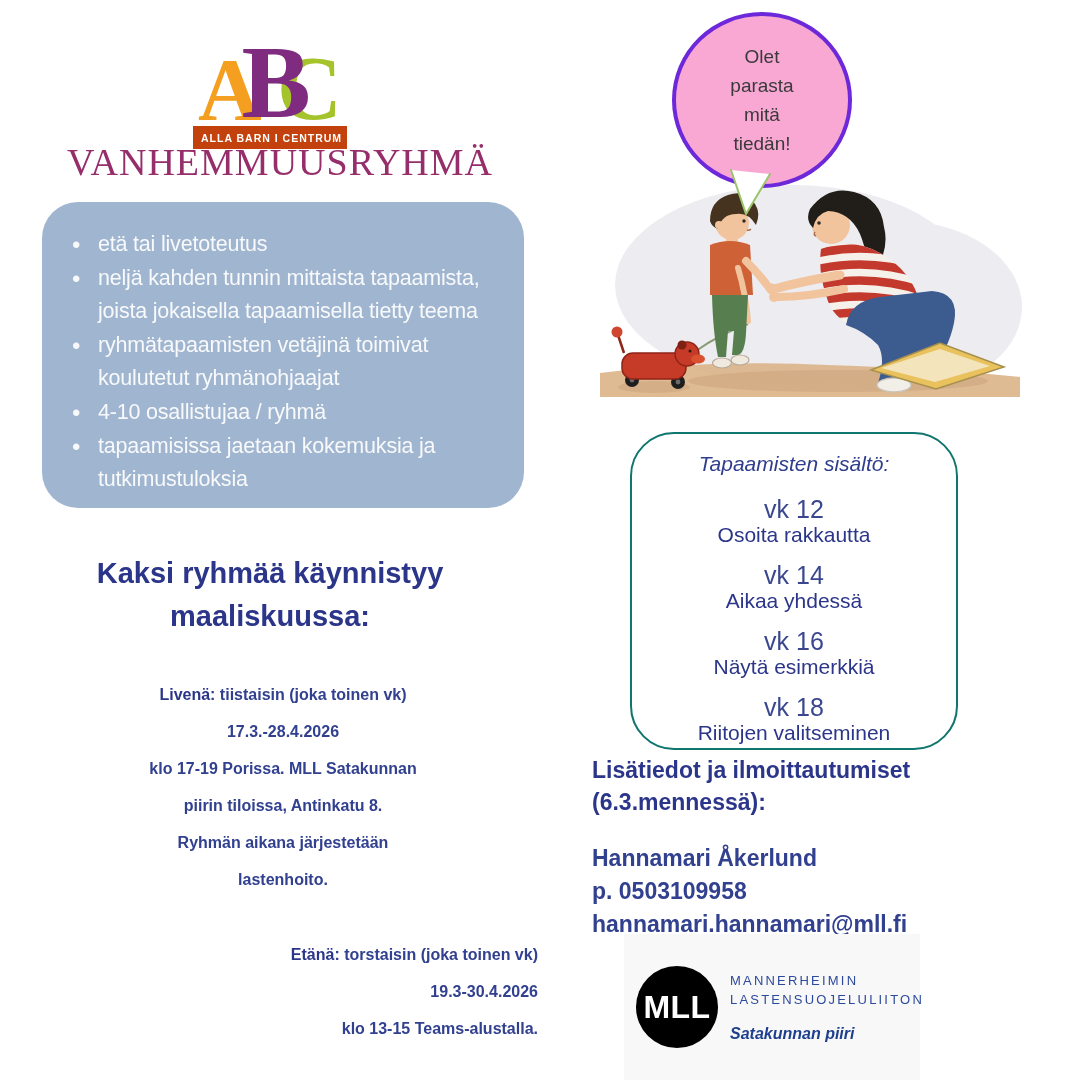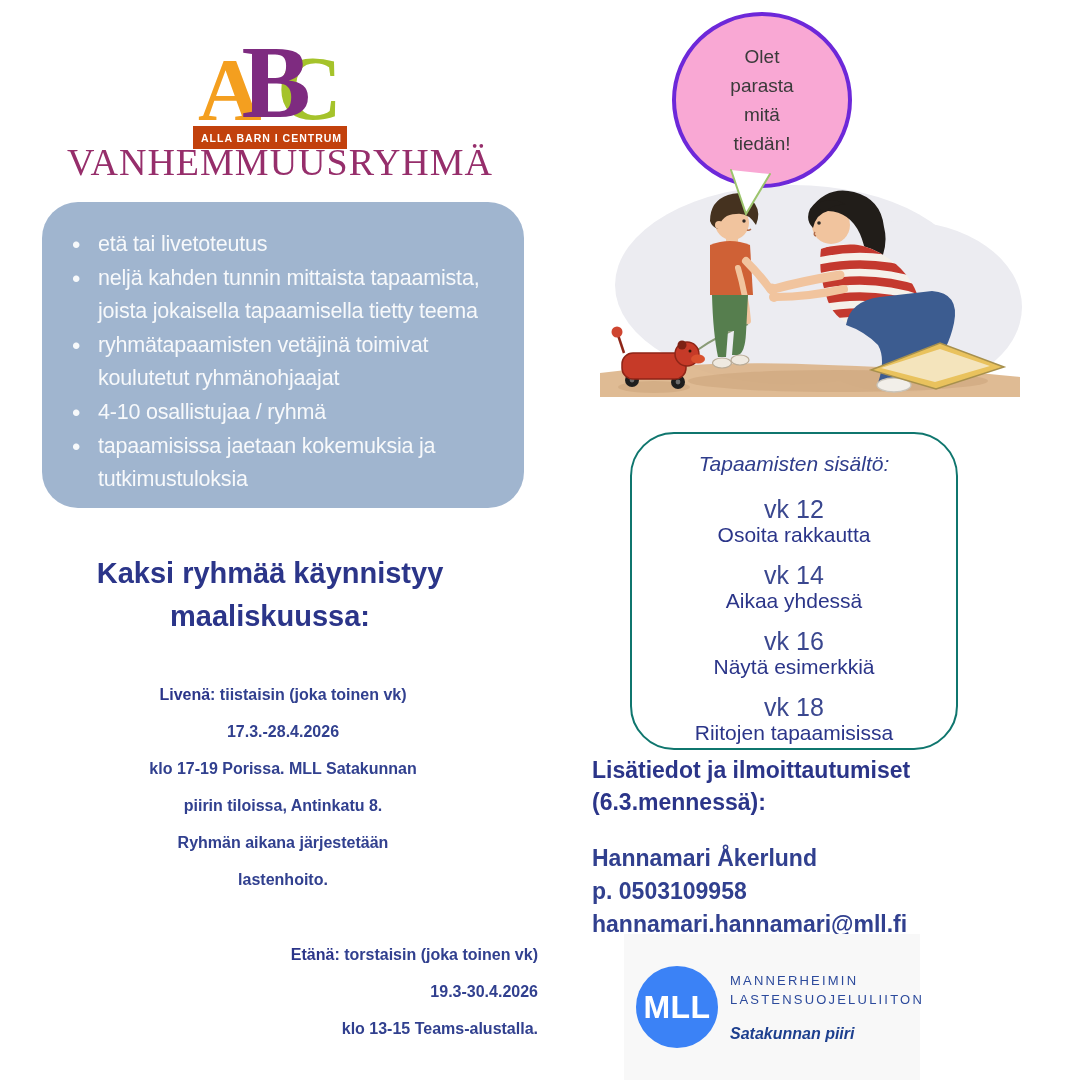--- a/index.html
+++ b/index.html
@@ -68,21 +68,21 @@
   }
   .contact-block{
     position:absolute;left:592px;top:842px;width:390px;
     color:#31408F;font-size:23px;line-height:33px;font-weight:bold;
   }
   .mll-block{
     position:absolute;left:624px;top:934px;width:296px;height:146px;background:#F8F8F8;
     display:flex;align-items:center;justify-content:flex-start;padding-left:12px;box-sizing:border-box;gap:12px;
   }
   .mll-circle{
-    width:82px;height:82px;border-radius:50%;background:#3b82f6;flex:0 0 auto;
+    width:82px;height:82px;border-radius:50%;background:#000000;flex:0 0 auto;
     display:flex;align-items:center;justify-content:center;
     color:#ffffff;font-weight:bold;font-size:32px;letter-spacing:0.5px;
   }
   .mll-org{color:#2C4A9C;font-size:13px;letter-spacing:2.2px;line-height:19px;white-space:pre-line;}
   .mll-district{color:#1D3F8E;font-size:16px;font-weight:bold;font-style:italic;margin-top:16px;}
 </style>
 </head>
 <body>
 
 <div class="canvas">
@@ -214,21 +214,21 @@
     <div class="content-group">
       <div class="content-week">vk 14</div>
       <div class="content-week-title">Aikaa yhdessä</div>
     </div>
     <div class="content-group">
       <div class="content-week">vk 16</div>
       <div class="content-week-title">Näytä esimerkkiä</div>
     </div>
     <div class="content-group">
       <div class="content-week">vk 18</div>
-      <div class="content-week-title">Riitojen tapaamisissa</div>
+      <div class="content-week-title">Riitojen valitseminen</div>
     </div>
   </div>
 
   <div class="contact-heading">Lisätiedot ja ilmoittautumiset
 (6.3.mennessä):</div>
   <div class="contact-block">
     <div>Hannamari Åkerlund</div>
     <div>p. 0503109958</div>
     <div>hannamari.hannamari@mll.fi</div>
   </div>

